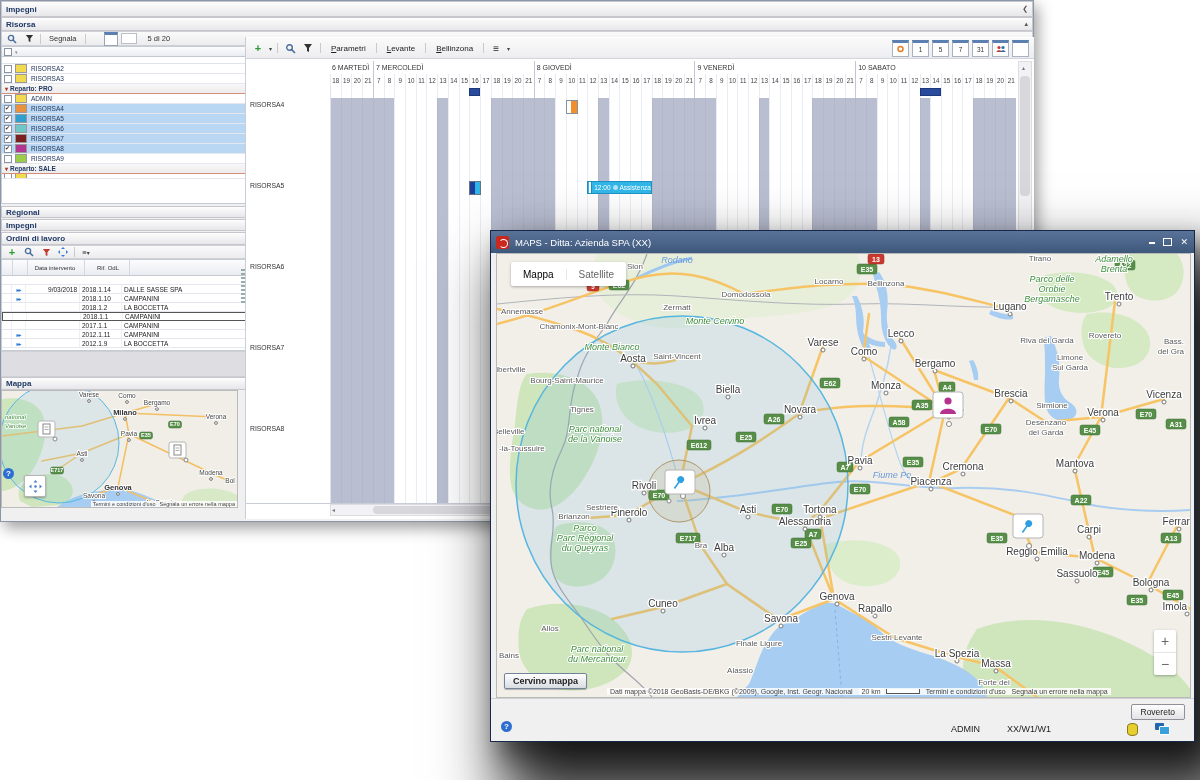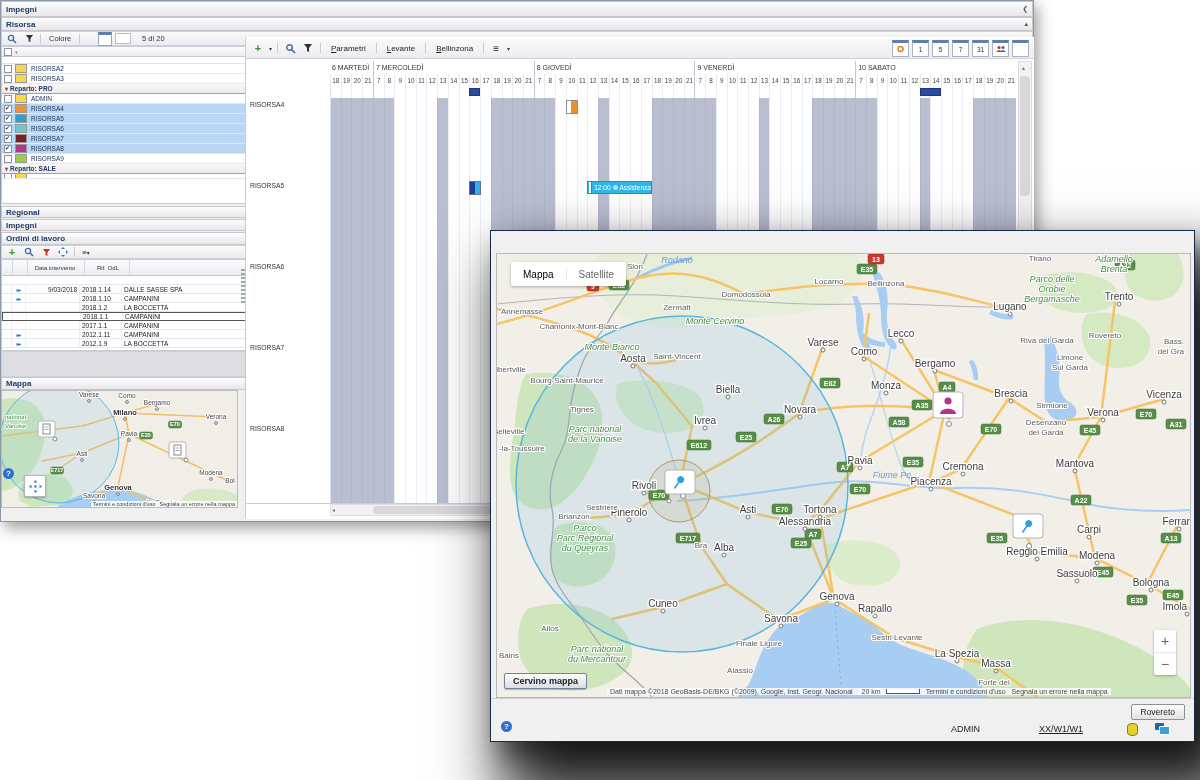--- a/index.html
+++ b/index.html
@@ -211,21 +211,21 @@
             <circle cx="4" cy="4" r="2.6"></circle>
             <line x1="6" y1="6" x2="9" y2="9"></line>
           </svg>
         </span>
       <span class="tbtn">
           <svg class="ic ic-funnel" width="9" height="9" viewBox="0 0 10 10">
             <path d="M1 1h8L6 5v4L4 8V5z"></path>
           </svg>
         </span>
       <span class="sep"></span>
-      <span class="tbtn" style="width:auto;padding:0 3px;">Colore</span>
+      <span class="tbtn" style="width:auto;padding:0 3px;">Segnala</span>
       <span class="sep"></span>
       <span class="cal-ic" style="width:12px;height:10px;margin-left:14px;"></span>
       <span class="inpbox"></span>
       <span style="margin-left:8px;">5 di 20</span>
       <span class="caret" style="margin-left:auto;">▼</span>
     </div>
     <div id="res-tbl" style="top:45px;height:158px;">
       <div class="res-colhdr">
         <span class="cb"></span>
         <span class="caret" style="font-size:5px;color:#888;">▾</span>
@@ -1131,20 +1131,29 @@
     <div class="vscroll">
         <span class="varr" style="top:2px;">▴</span>
         <span class="vthumb"></span>
         <span class="varr" style="bottom:2px;">▾</span>
       </div>
   </div>
   <div class="splitter"></div>
 </div>
 
 <div id="maps" class="win">
+  <div class="tbar">
+    <span class="logo"></span>
+    <span class="ttl">MAPS - Ditta: Azienda SPA (XX)</span>
+    <span class="wbtns">
+      <span class="wb"><span class="mn"></span></span>
+      <span class="wb"><span class="sq" style="width:7px;height:6px;"></span></span>
+      <span class="wb" style="font-size:9px;">✕</span>
+    </span>
+  </div>
 
   <div id="map-area">
     <svg id="map-svg" width="693" height="443" viewBox="0 0 693 443">
       <rect x="0" y="0" width="693" height="443" fill="#f2efe9"></rect>
 
       <path d="M100 0L360 0C370 20 360 40 340 50 300 65 250 60 210 70 170 80 130 70 110 50 95 35 92 15 100 0Z" fill="#e3efd7" opacity=".8"></path>
       <path d="M30 120C60 115 90 125 100 145 110 165 105 190 95 210 85 230 70 250 50 255 35 258 20 250 15 235 10 215 15 190 18 170 20 150 22 128 30 120Z" fill="#cfe6bd"></path>
       <path d="M120 130C150 122 185 128 200 140 210 150 208 165 198 172 180 182 155 180 140 172 128 165 115 150 120 130Z" fill="#d8ebc8"></path>
       <path d="M60 272C80 265 105 268 115 282 122 295 118 315 105 325 90 335 70 335 60 325 50 313 50 285 60 272Z" fill="#cfe6bd"></path>
       <path d="M30 355C60 345 95 350 115 365 135 380 140 400 130 415 115 432 85 440 60 435 40 430 25 415 22 398 20 380 22 365 30 355Z" fill="#cfe6bd"></path>
@@ -1424,17 +1433,17 @@
       <span><span>20 km</span><span class="scalebar"></span></span>
       <span>Termini e condizioni d'uso</span>
       <span>Segnala un errore nella mappa</span>
     </div>
   </div>
 
   <div id="maps-status">
     <div class="help" style="left:10px;top:22px;">?</div>
     <button id="abbandona">Rovereto</button>
     <span class="st-item" style="left:460px;">ADMIN</span>
-    <span class="st-item" style="left:548px;text-decoration:underline;">XX/W1/W1</span>
+    <span class="st-item" style="left:516px;">XX/W1/W1</span>
     <span class="st-item db-ic" style="left:636px;top:24px;"></span>
     <span class="st-item mon-ic" style="left:664px;top:24px;"><i class="b"></i><i class="f"></i></span>
   </div>
 </div>
 
 </body></html>

